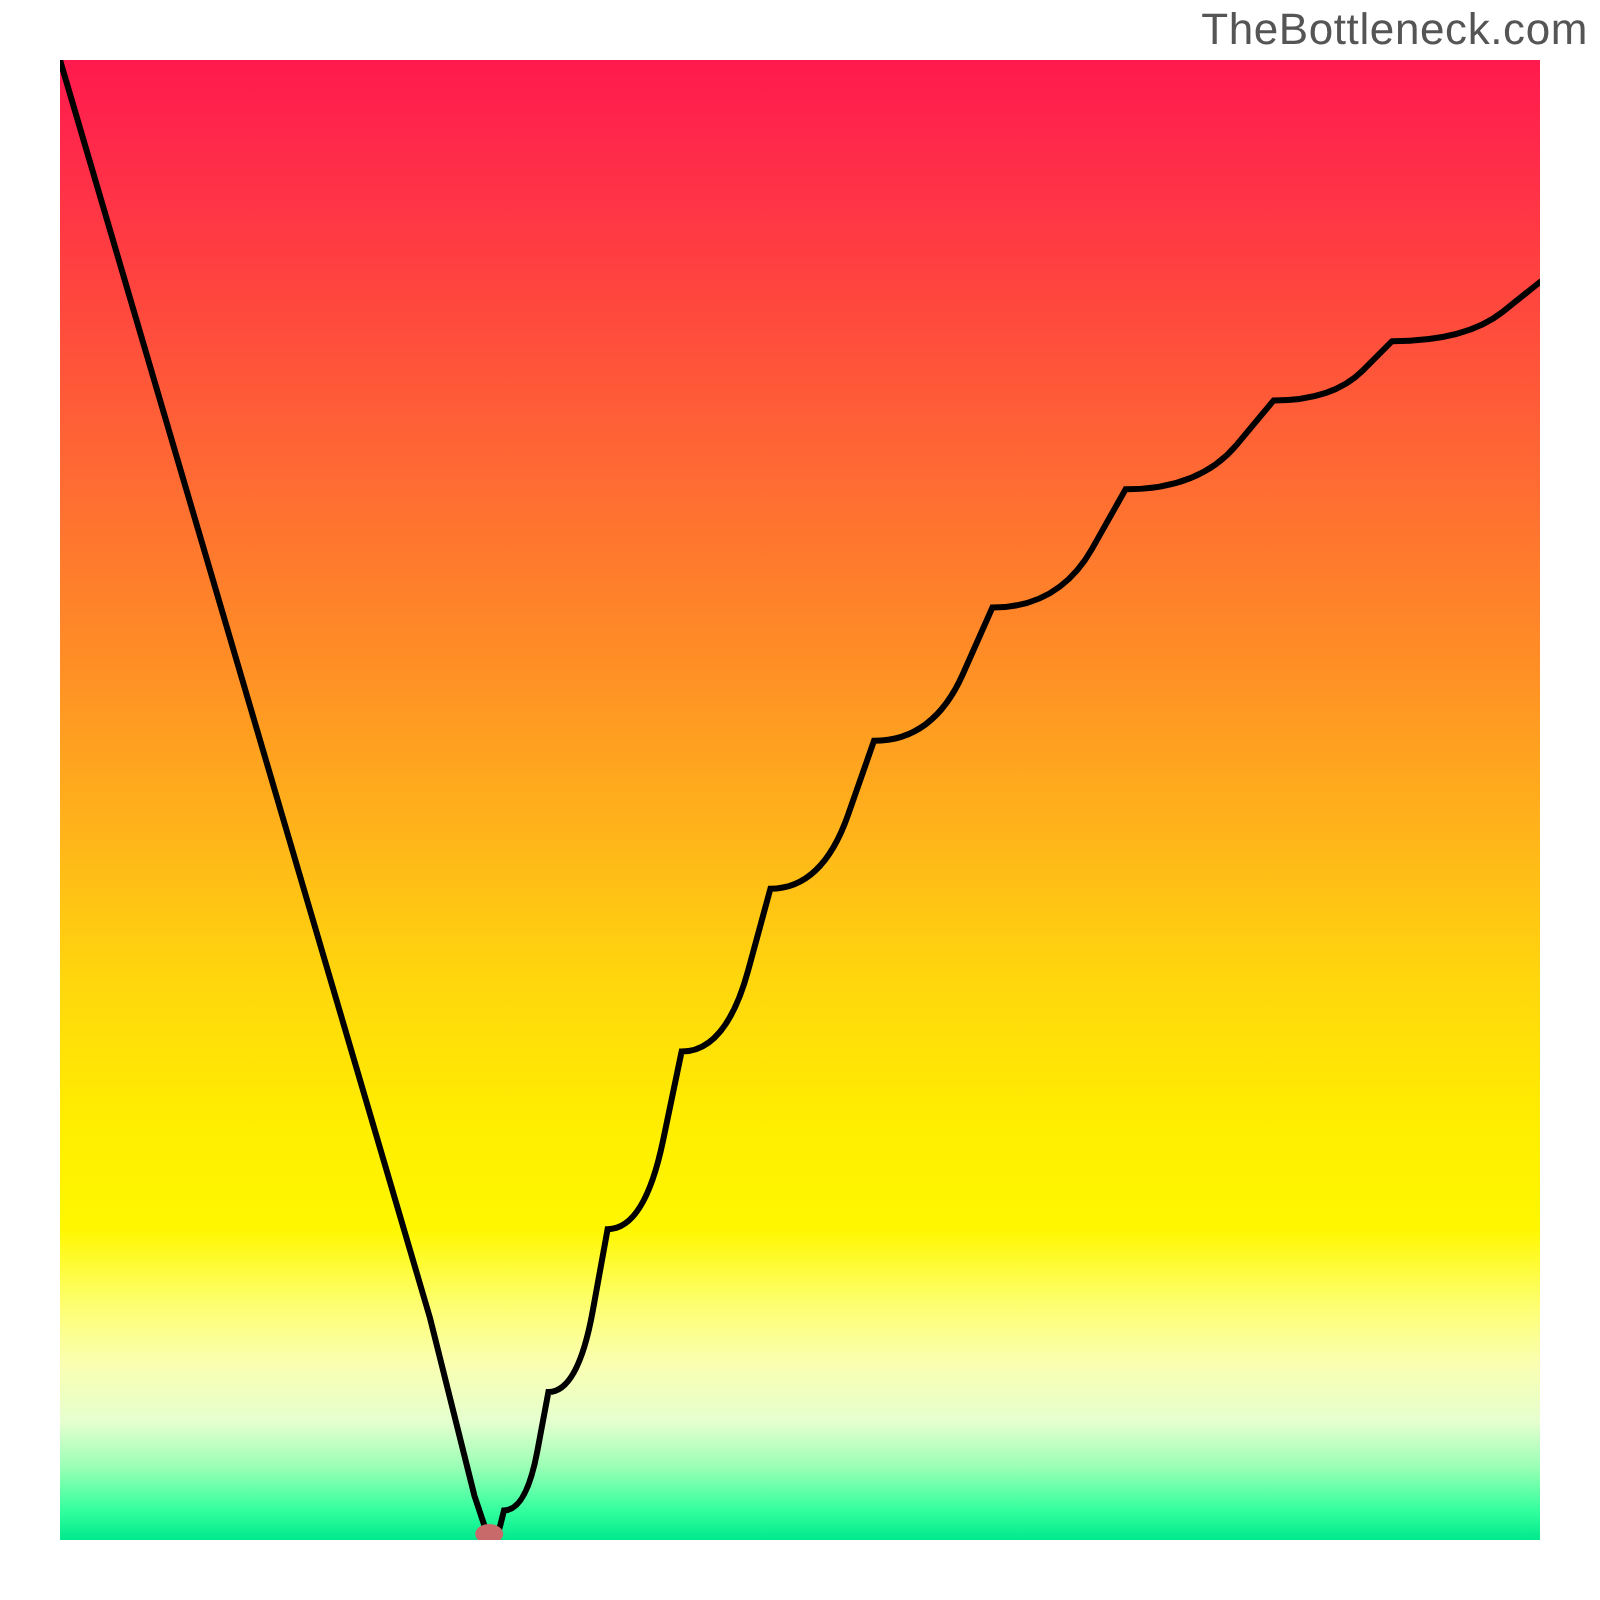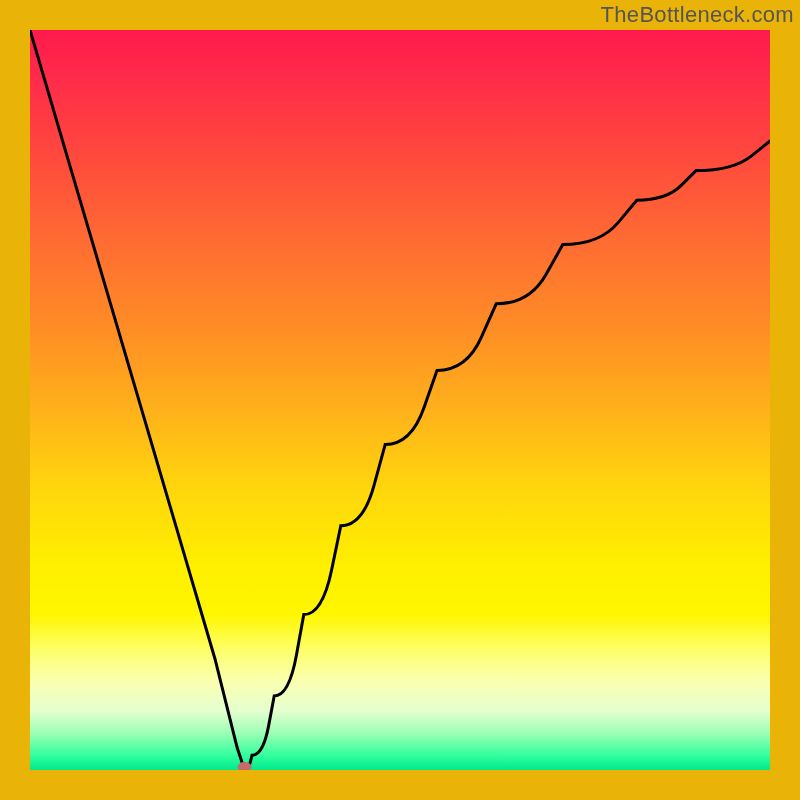--- a/index.html
+++ b/index.html
@@ -8,21 +8,21 @@
     width: 800px;
     height: 800px;
     background: #000;
     font-family: Arial, Helvetica, sans-serif;
     overflow: hidden;
   }
   .frame {
     position: relative;
     width: 800px;
     height: 800px;
-    background: #eab308;
+    background: #ffffff;
   }
   .plot-area {
     position: absolute;
     left: 30px;
     top: 30px;
     width: 740px;
     height: 740px;
     background: linear-gradient(to bottom,
       #ff1a4d 0%,
       #ff2a4a 6%,

